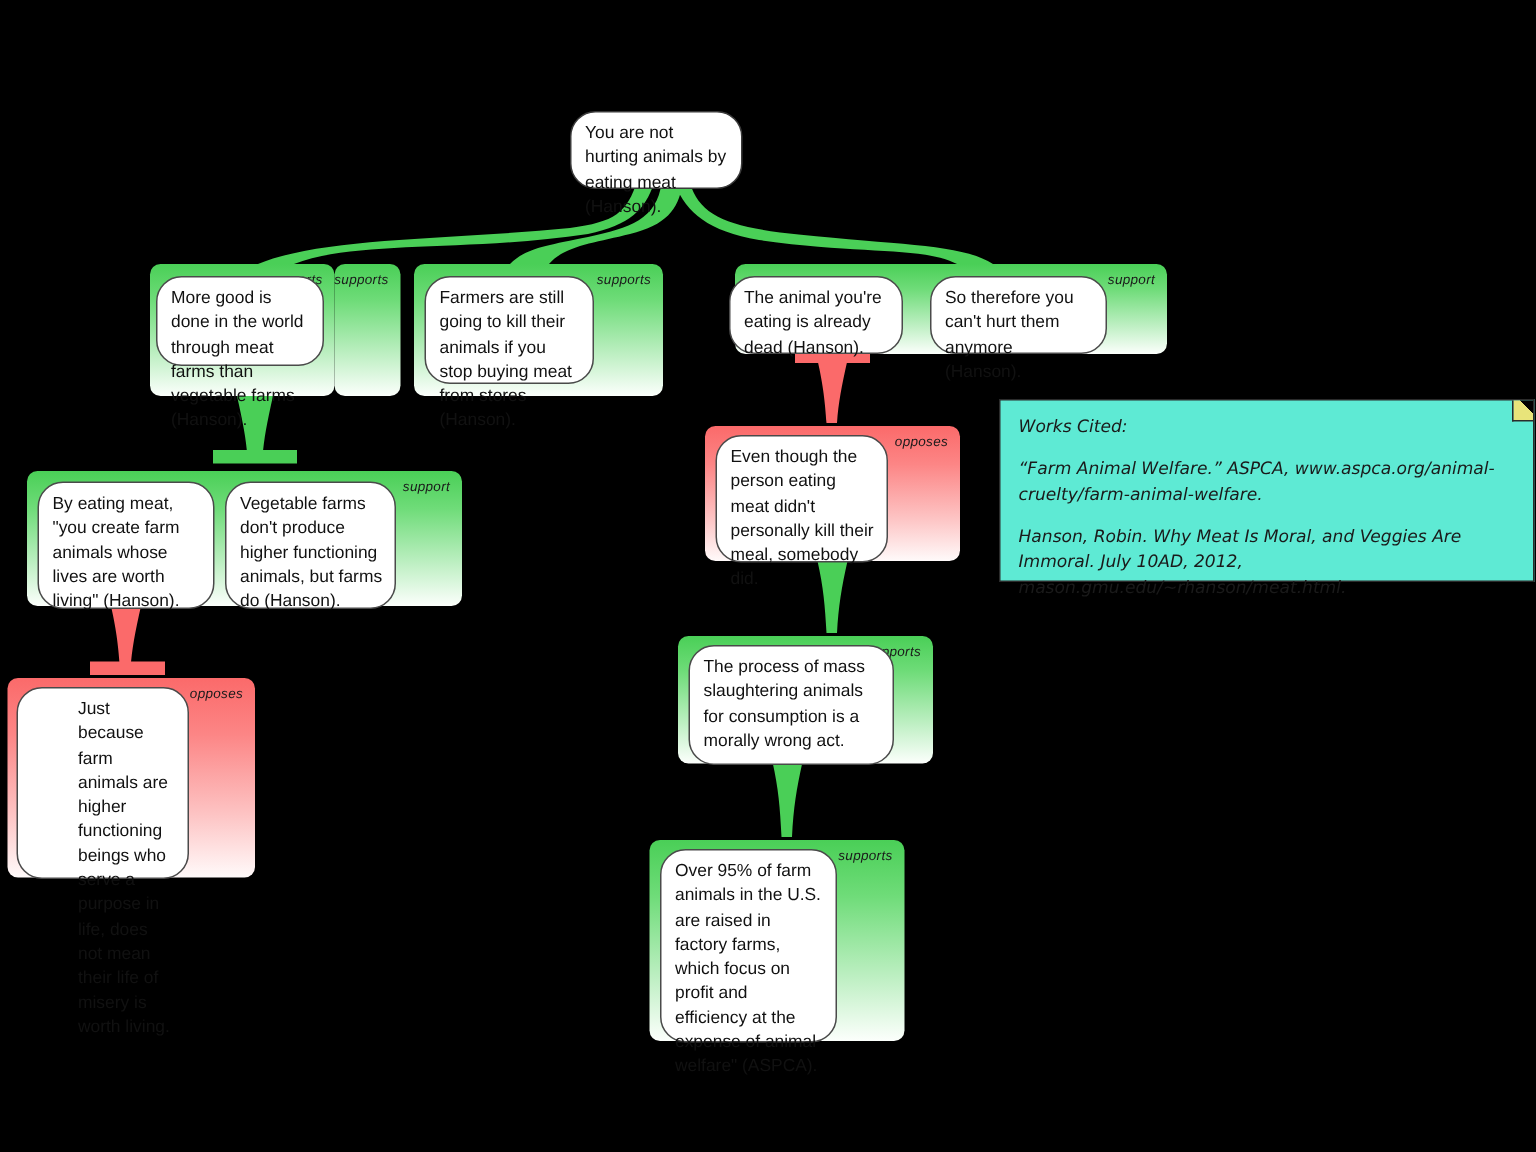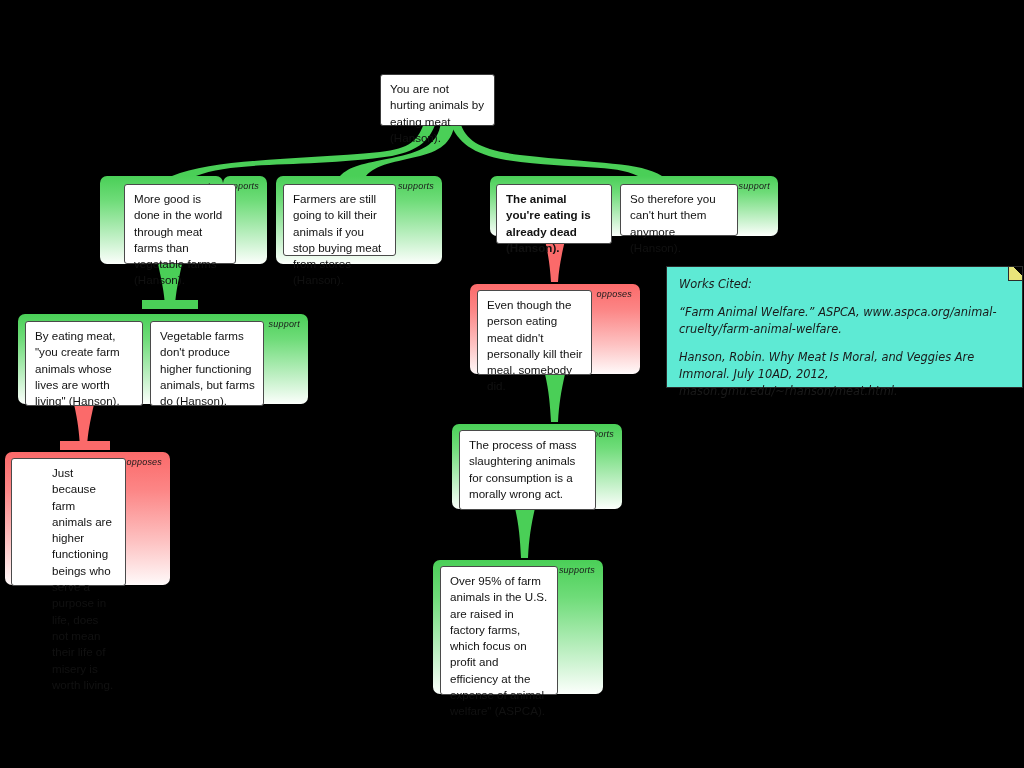--- a/index.html
+++ b/index.html
@@ -12,21 +12,21 @@
 
   
   .panel{position:absolute;z-index:2;border-radius:7px;box-sizing:border-box;}
   .panel.supports{background:linear-gradient(180deg,#4ACF57 0%,#6FDC79 28%,#BDEFC2 68%,#FCFFFC 100%);}
   .panel.opposes {background:linear-gradient(180deg,#FB6A6A 0%,#FC8585 28%,#FDC3C3 68%,#FFFAFA 100%);}
 
   .reltag{position:absolute;top:5px;right:8px;font-size:9px;line-height:10px;
           color:#1a1a1a;letter-spacing:.2px;white-space:nowrap;font-style:italic;}
 
   
-  .claim{position:absolute;background:#fff;border:1.5px solid #4a4a4a;border-radius:3px;
+  .claim{position:absolute;background:#fff;border:1.5px solid #4a4a4a;border-radius:17px;
          box-sizing:border-box;padding:6px 8px 5px 9px;
          font-size:11.6px;line-height:16.3px;color:#111;}
   .claim.root{border-color:#3a3a3a;}
 
   
   #note{position:absolute;z-index:3;background:#5eead4;border:1px solid #2b2b2b;
         box-sizing:border-box;padding:9px 12px 10px 12px;
         font-family:"DejaVu Sans",sans-serif;font-style:italic;
         font-size:11.4px;line-height:17px;color:#1a1a1a;}
   #note .ln{white-space:pre-wrap;}
@@ -65,31 +65,31 @@
   </svg>
 
   <div class="claim root" style="left:380px;top:74px;width:115px;height:52px;z-index:4;">You are not hurting animals by eating meat (Hanson).</div>
 
   <div class="panel supports" style="left:100px;top:176px;width:123px;height:88px;">
     <span class="reltag">supports</span>
   </div>
   <div class="panel supports" style="left:223px;top:176px;width:44px;height:88px;">
     <span class="reltag">supports</span>
   </div>
-  <div class="claim" style="left:124px;top:184px;width:112px;height:80px;z-index:3;">More good is done in the world through meat farms than vegetable farms (Hanson).</div>
+  <div class="claim" style="left:104px;top:184px;width:112px;height:60px;z-index:3;">More good is done in the world through meat farms than vegetable farms (Hanson).</div>
 
   <div class="panel supports" style="left:276px;top:176px;width:166px;height:88px;">
     <span class="reltag">supports</span>
   </div>
   <div class="claim" style="left:283px;top:184px;width:113px;height:72px;z-index:3;">Farmers are still going to kill their animals if you stop buying meat from stores (Hanson).</div>
 
   <div class="panel supports" style="left:490px;top:176px;width:288px;height:60px;">
     <span class="reltag">support</span>
   </div>
-  <div class="claim" style="left:496px;top:184px;width:116px;height:60px;z-index:3;font-weight:bold;">The animal you're eating is already dead (Hanson).</div>
+  <div class="claim" style="left:486px;top:184px;width:116px;height:52px;z-index:3;">The animal you're eating is already dead (Hanson).</div>
   <div class="claim" style="left:620px;top:184px;width:118px;height:52px;z-index:3;">So therefore you can't hurt them anymore (Hanson).</div>
 
   <div class="panel supports" style="left:18px;top:314px;width:290px;height:90px;">
     <span class="reltag">support</span>
   </div>
   <div class="claim" style="left:25px;top:321px;width:118px;height:85px;z-index:3;">By eating meat, "you create farm animals whose lives are worth living" (Hanson).</div>
   <div class="claim" style="left:150px;top:321px;width:114px;height:85px;z-index:3;">Vegetable farms don't produce higher functioning animals, but farms do (Hanson).</div>
 
   <div class="panel opposes" style="left:5px;top:452px;width:165px;height:133px;">
     <span class="reltag">opposes</span>

